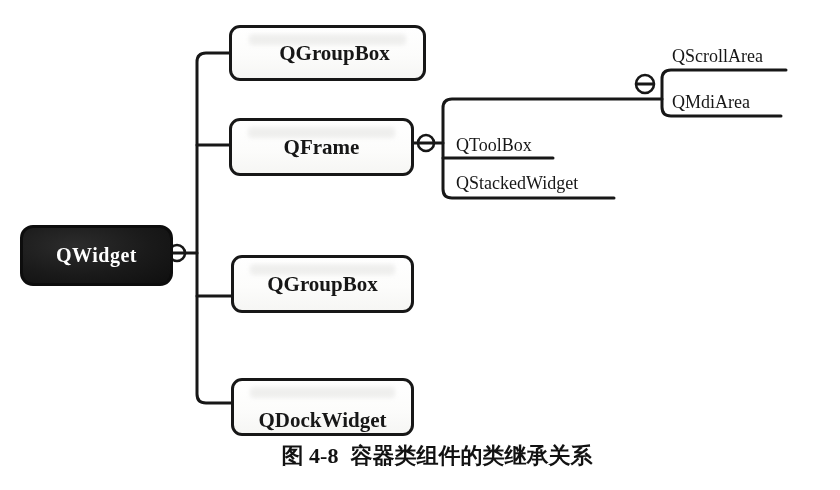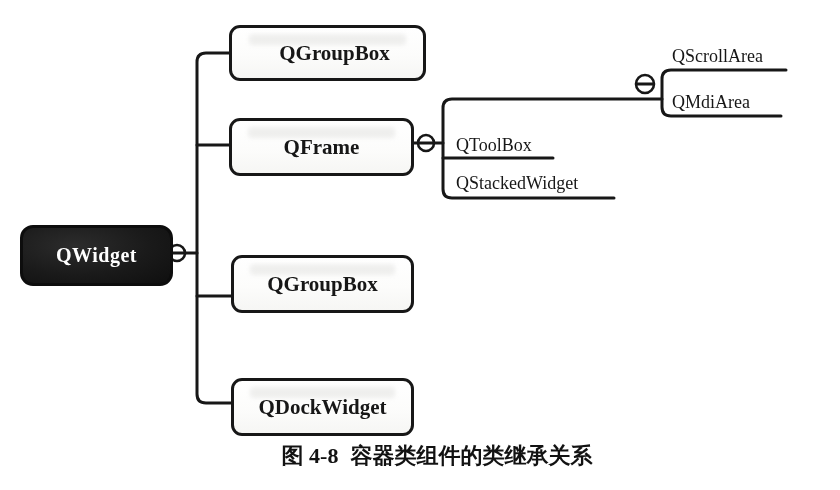--- a/index.html
+++ b/index.html
@@ -70,21 +70,21 @@
   </div>
 
   <div class="box" style="left:229px;top:118px;width:179px;height:52px;">
     <span>QFrame</span>
   </div>
 
   <div class="box" style="left:231px;top:255px;width:177px;height:52px;">
     <span>QGroupBox</span>
   </div>
 
-  <div class="box" style="left:231px;top:378px;width:177px;height:52px;">
+  <div class="box" style="left:231px;top:378px;width:177px;height:52px;align-items:flex-end;">
     <span>QDockWidget</span>
   </div>
 
 
   <div class="lnode" style="left:456px;top:135px;">
     <span>QToolBox</span>
   </div>
 
   <div class="lnode" style="left:456px;top:173px;">
     <span>QStackedWidget</span>

